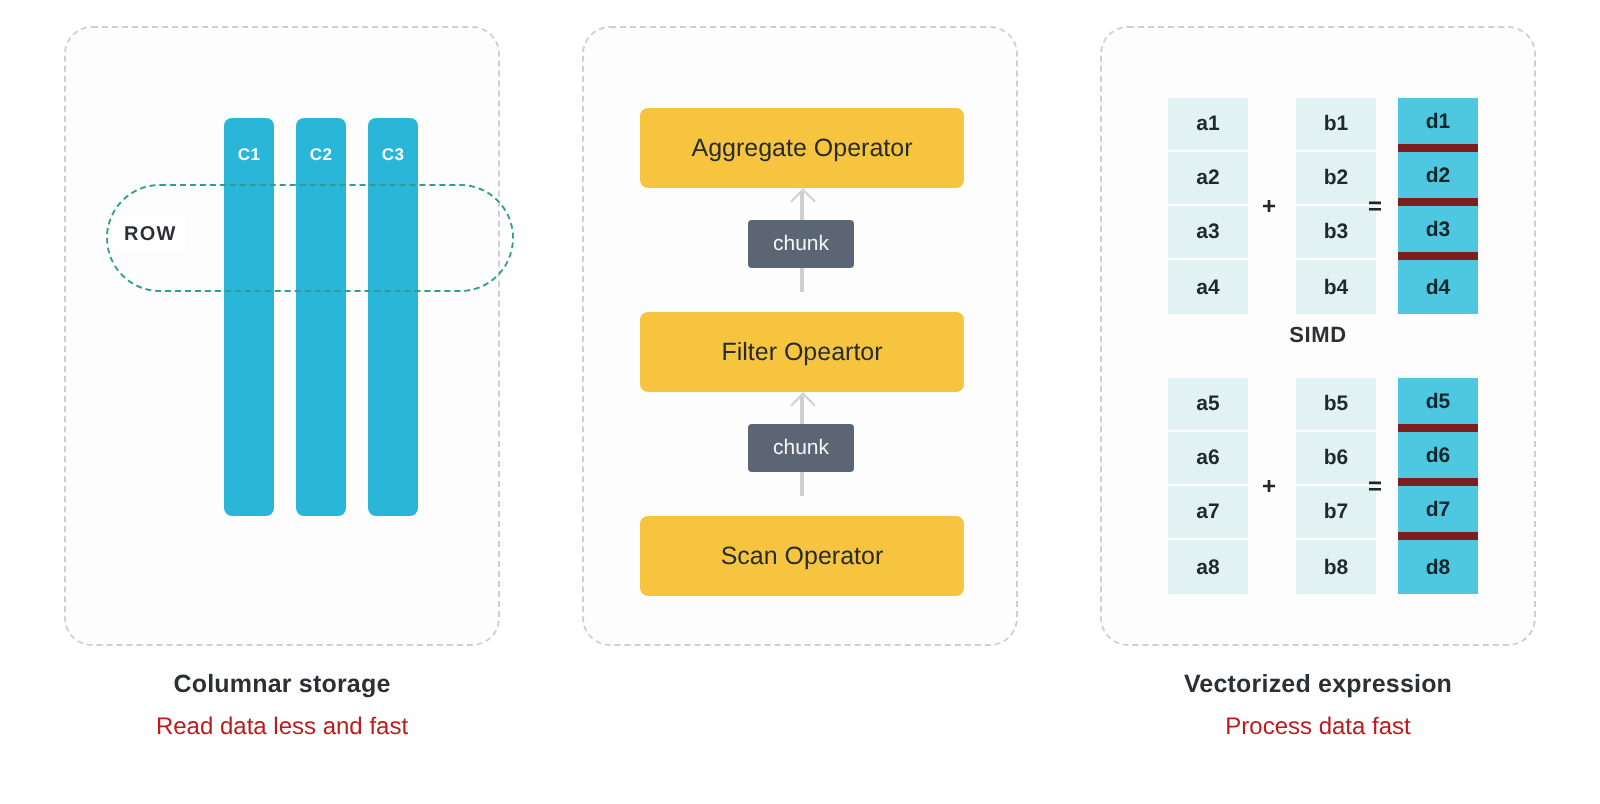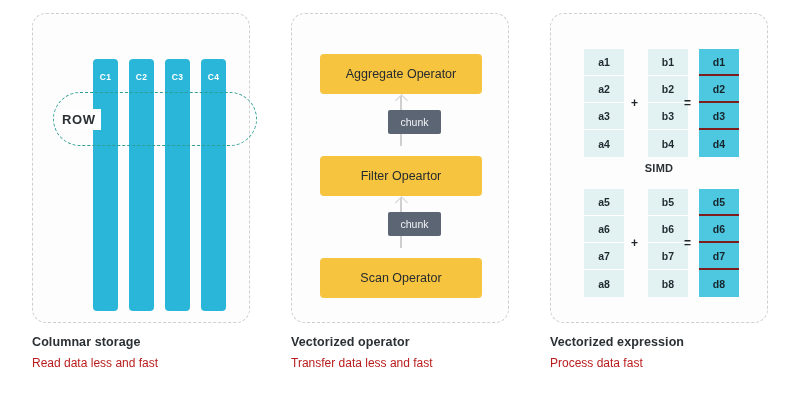--- a/index.html
+++ b/index.html
@@ -33,21 +33,21 @@
     background: #fdfdfd;
     box-sizing: border-box;
     padding-left: 28px;
   }
   .panel-1 { left: 32px;  width: 218px; }
   .panel-2 { left: 291px; width: 218px; }
   .panel-3 { left: 550px; width: 218px; }
 
   .caption {
     position: absolute;
-    text-align: left;
+    text-align: center;
     width: 218px;
   }
   .caption-1 { left: 32px;  top: 334px; }
   .caption-2 { left: 291px; top: 334px; }
   .caption-3 { left: 550px; top: 334px; }
 
   .caption-title {
     font-size: 12.5px;
     font-weight: bold;
     color: #2b3034;
@@ -65,23 +65,24 @@
   
   .col-wrap {
     position: absolute;
     left: 0; top: 0;
     width: 100%; height: 100%;
   }
   .col {
     position: absolute;
     top: 45px;
     width: 25px;
-    height: 252px;
+    height: 199px;
     background: #29b6d8;
     border-radius: 4px;
+    margin-left: 19px;
   }
   .col-1 { left: 60px; }
   .col-2 { left: 96px; text-decoration: underline; }
   .col-3 { left: 132px; }
   .col-4 { left: 168px; }
   .col-label {
     position: absolute;
     top: 13px;
     left: 0;
     width: 100%;
@@ -99,21 +100,21 @@
     height: 54px;
     border: 1.4px dashed #2e9e94;
     border-radius: 27px;
     box-sizing: border-box;
     background: transparent;
   }
   .row-pill-label {
     position: absolute;
     left: 24px;
     top: 95px;
-    font-size: 13px;
+    font-size: 10px;
     font-weight: bold;
     letter-spacing: 0.6px;
     color: #2b3034;
     background: #ffffff;
     padding: 3px 5px;
   }
 
   
   .op-box {
     position: absolute;
@@ -149,21 +150,21 @@
     width: 8px;
     height: 8px;
     border-left: 1.6px solid #cfcfd0;
     border-top: 1.6px solid #cfcfd0;
     transform: rotate(45deg);
     transform-origin: center;
   }
 
   .chunk-box {
     position: absolute;
-    left: 96px;
+    left: 82px;
     width: 53px;
     height: 24px;
     background: #5b6573;
     border-radius: 2px;
     display: flex;
     align-items: center;
     justify-content: center;
     font-size: 10.5px;
     color: #f2f4f6;
   }
@@ -197,21 +198,21 @@
     color: #1f2a30;
     box-sizing: border-box;
   }
   .cell-light {
     background: #e2f2f3;
     border-bottom: 1px solid #ffffff;
   }
   .cell-light:last-child { border-bottom: none; }
   .cell-dark {
     background: #4ec8e0;
-    border-bottom: 2px solid #7f1d1d;
+    border-bottom: 4px solid #7f1d1d;
     color: #16242c;
   }
   .cell-dark:last-child { border-bottom: none; }
 
   .op-sym {
     position: absolute;
     font-size: 12px;
     font-weight: bold;
     color: #20262b;
     top: 47px;
@@ -241,23 +242,20 @@
 
       <div class="col col-1">
         <span class="col-label">C1</span>
       </div>
       <div class="col col-2">
         <span class="col-label">C2</span>
       </div>
       <div class="col col-3">
         <span class="col-label">C3</span>
       </div>
-      <div class="col col-4">
-        <span class="col-label">C4</span>
-      </div>
 
       <div class="row-pill"></div>
       <div class="row-pill-label">ROW</div>
     </div>
   </div>
 
   <div class="caption caption-1">
     <div class="caption-title">Columnar storage</div>
     <div class="caption-sub">Read data less and fast</div>
   </div>
@@ -270,24 +268,20 @@
     <div class="chunk-box chunk-top">chunk</div>
 
     <div class="op-box op-filter">Filter Opeartor</div>
 
     <div class="arrow arrow-bottom"></div>
     <div class="chunk-box chunk-bottom">chunk</div>
 
     <div class="op-box op-scan">Scan Operator</div>
   </div>
 
-  <div class="caption caption-2">
-    <div class="caption-title">Vectorized operator</div>
-    <div class="caption-sub">Transfer data less and fast</div>
-  </div>
 
   <div class="panel panel-3">
 
     <div class="expr-group expr-group-1">
       <div class="vec vec-a">
         <div class="cell cell-light">a1</div>
         <div class="cell cell-light">a2</div>
         <div class="cell cell-light">a3</div>
         <div class="cell cell-light">a4</div>
       </div>

